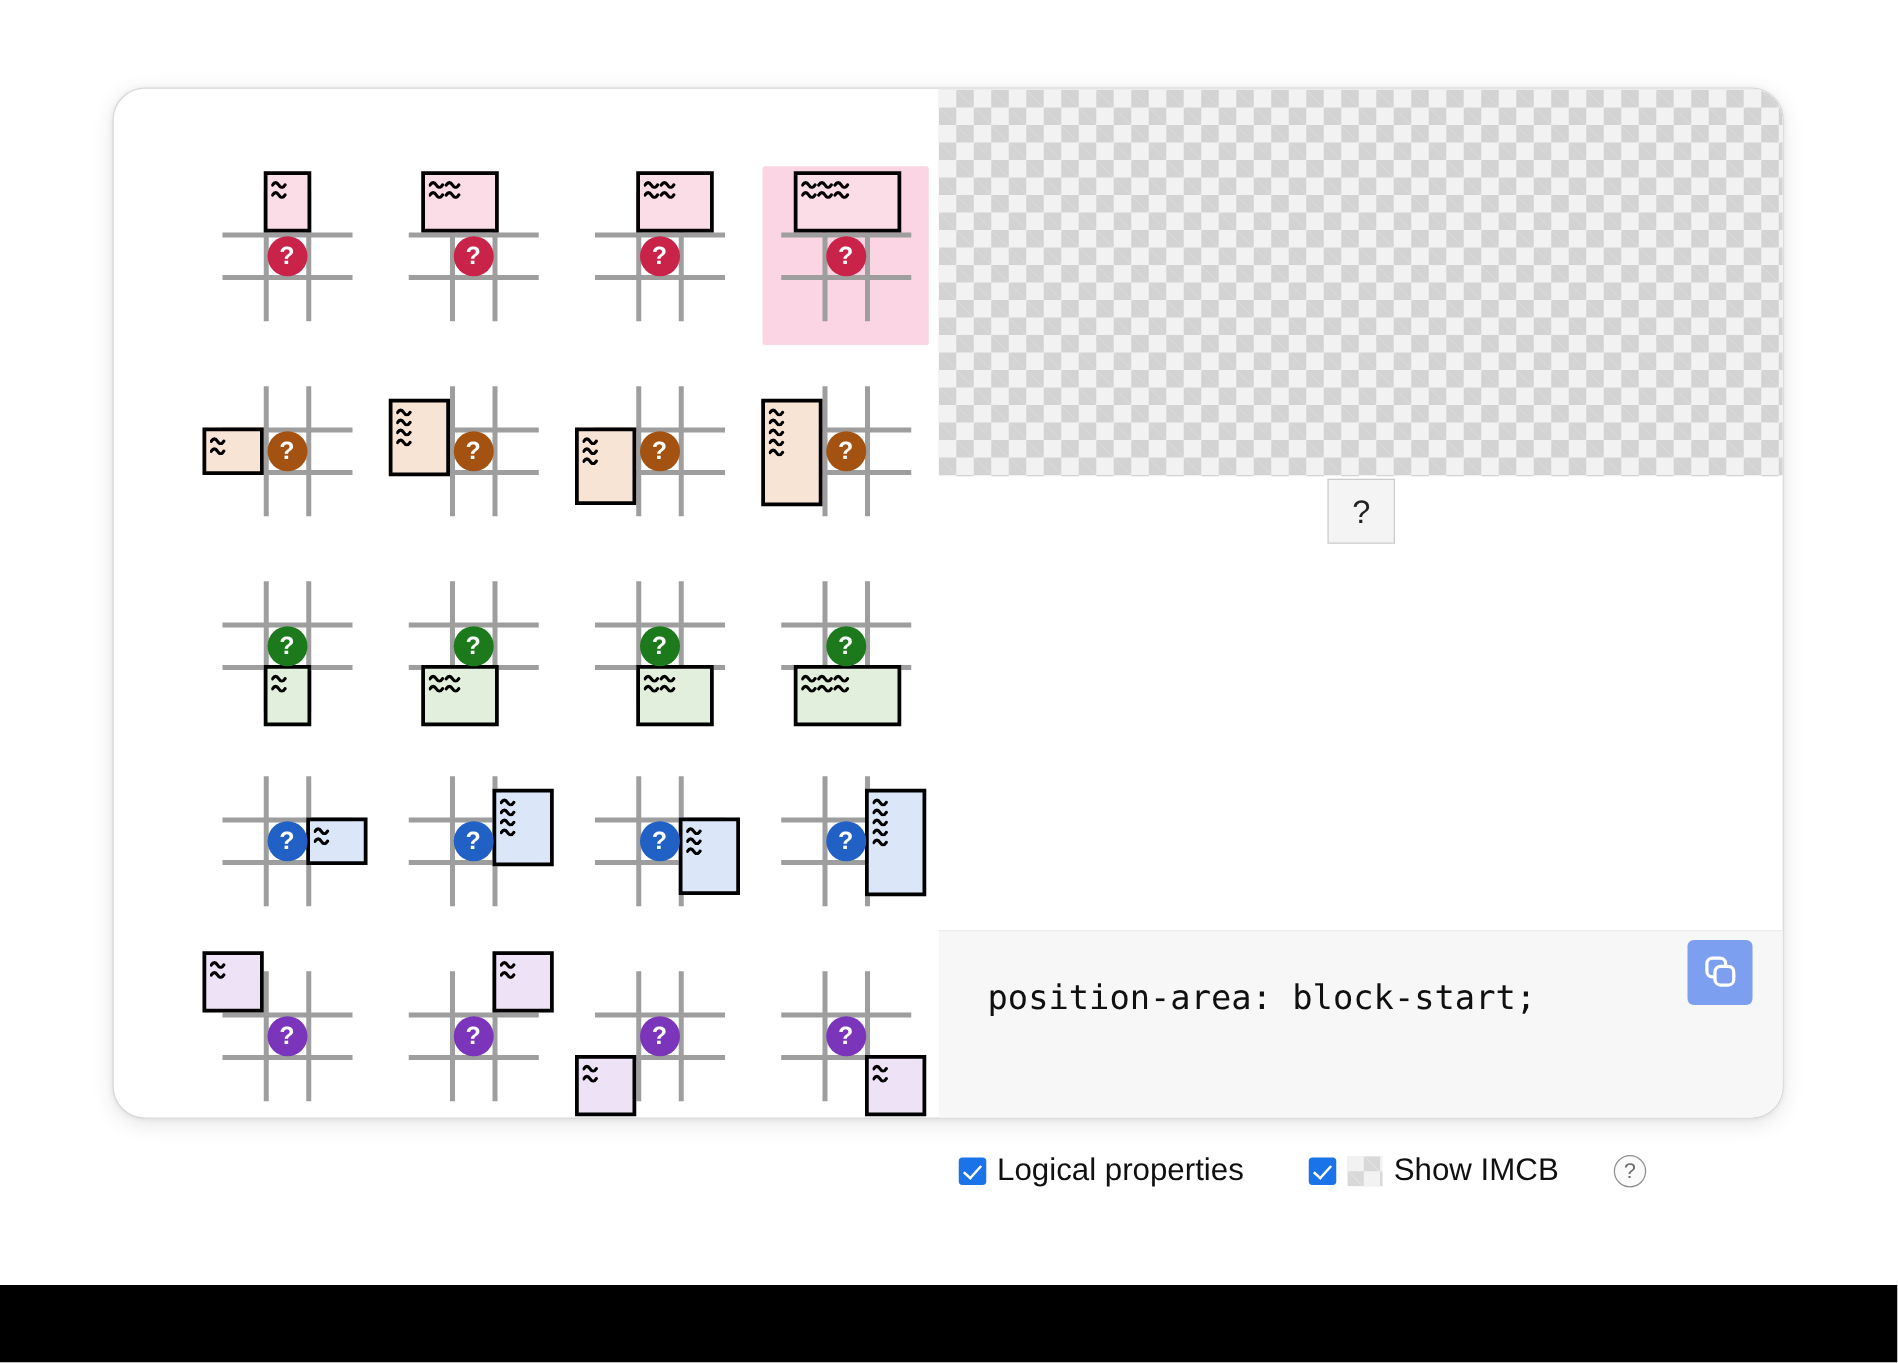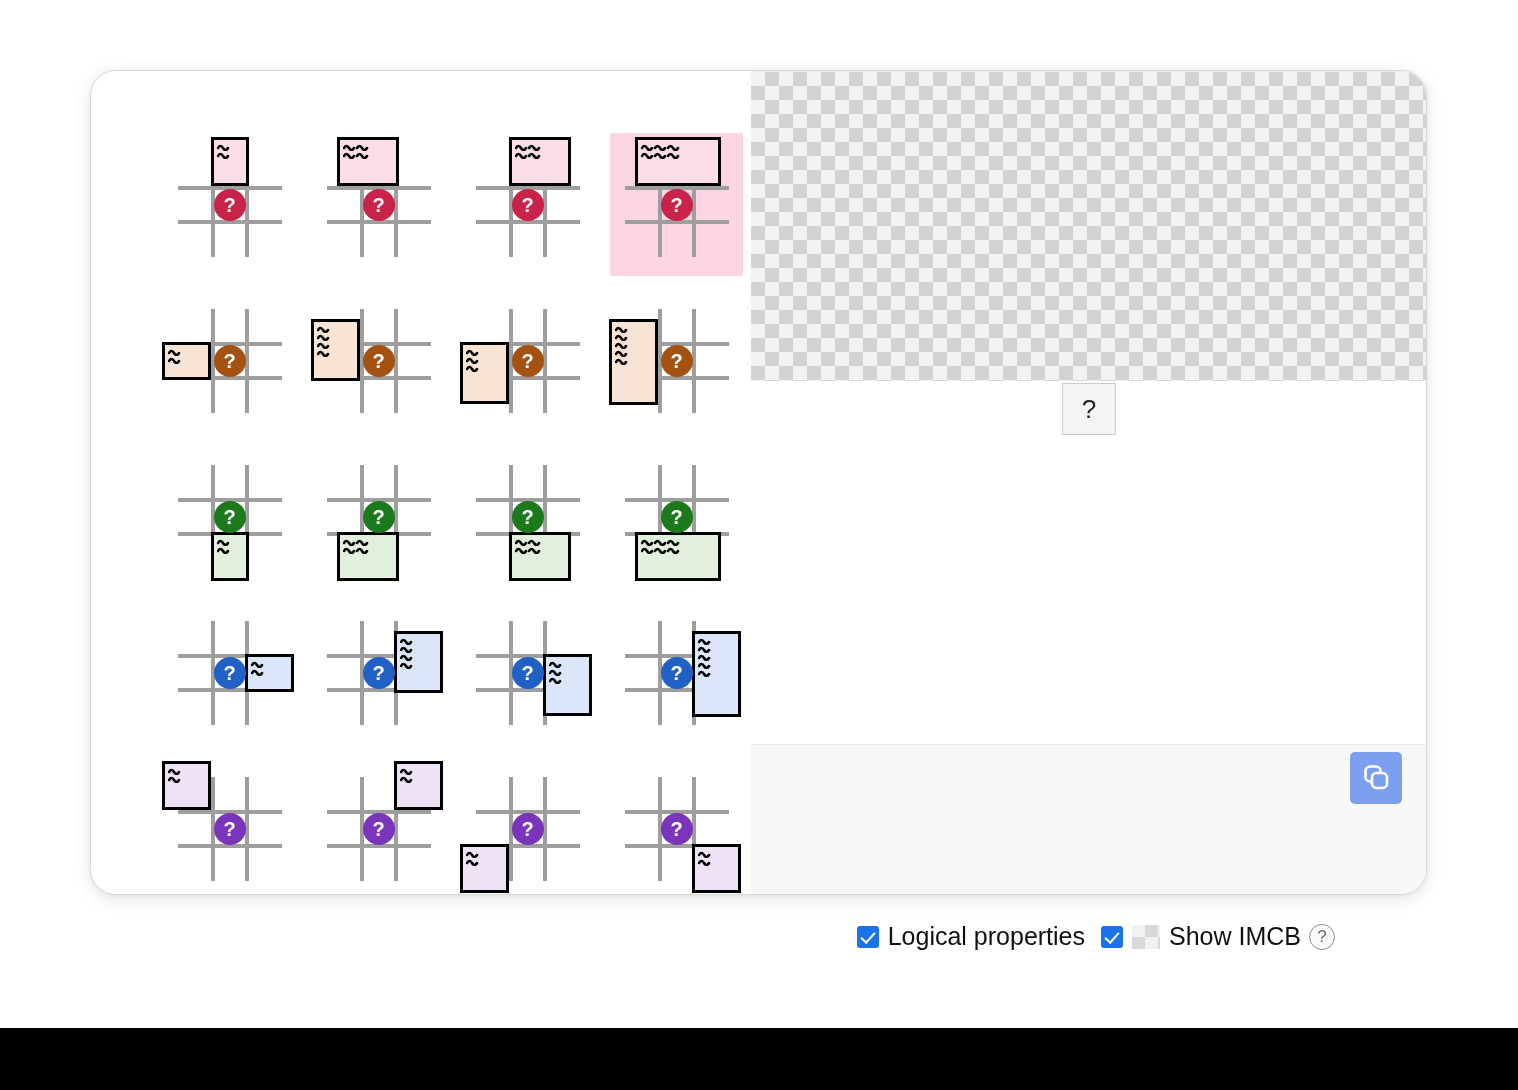--- a/index.html
+++ b/index.html
@@ -214,21 +214,21 @@
 
   
   .options-row {
     position: absolute;
     left: 0;
     top: 922px;
     width: 1427px;
     display: flex;
     justify-content: flex-end;
     align-items: center;
-    gap: 0px;
+    gap: 18px;
     padding-right: 0px;
   }
   .opt {
     display: flex;
     align-items: center;
     gap: 9px;
     font-size: 25px;
     color: #101010;
     font-family: "Liberation Sans", sans-serif;
   }
@@ -785,20 +785,21 @@
     </div>
 
     <div class="right-pane">
 
       <div class="imcb"></div>
 
 
       <div class="anchor-square">?</div>
 
       <div class="code-block">
+        <div class="code-text">position-area: block-start;</div>
         <button class="copy-btn">
           <span>
             <svg width="30" height="30" viewBox="0 0 30 30" aria-hidden="true">
               <rect x="4.5" y="4.5" width="15" height="15" rx="4.5" ry="4.5" fill="none" stroke="#ffffff" stroke-width="2.6"></rect>
               <rect x="11" y="11" width="15" height="15" rx="4.5" ry="4.5" fill="#7d9ff0" stroke="#ffffff" stroke-width="2.6"></rect>
             </svg>
           </span>
         </button>
       </div>
 

